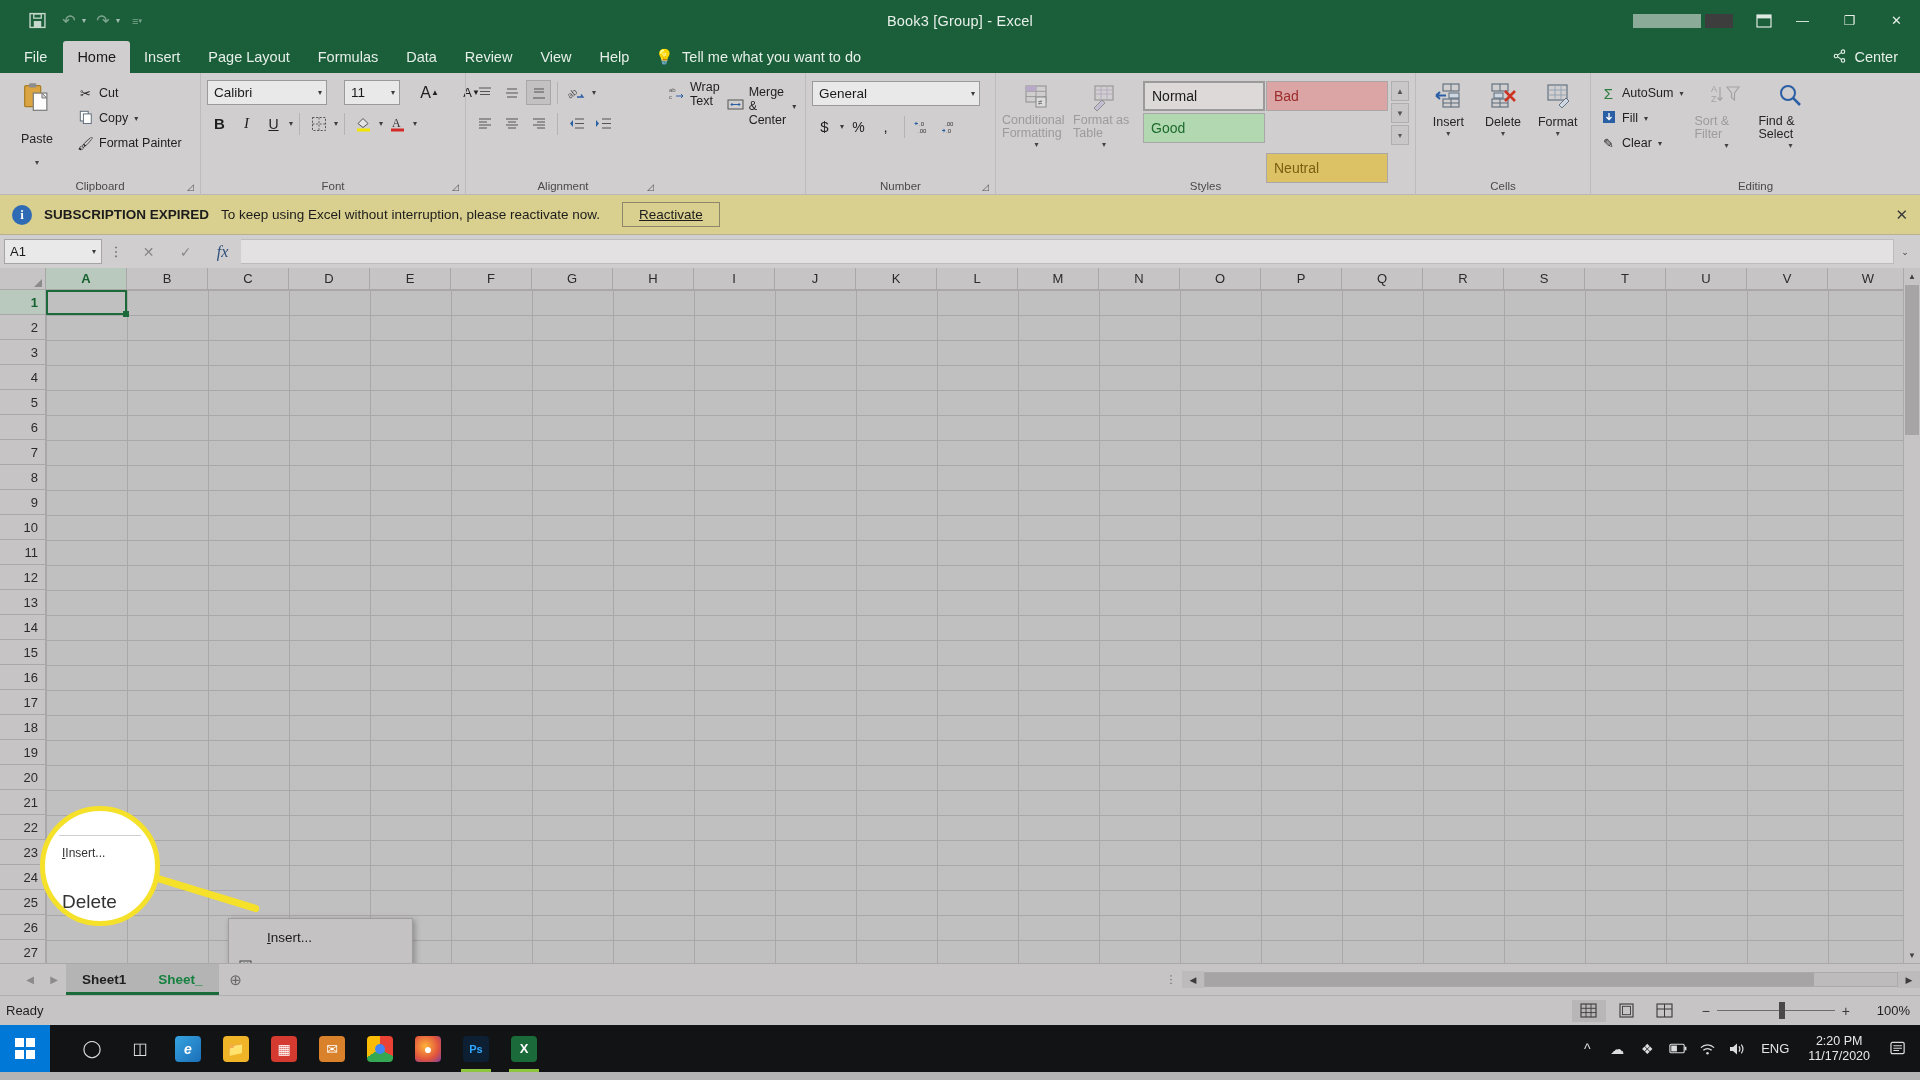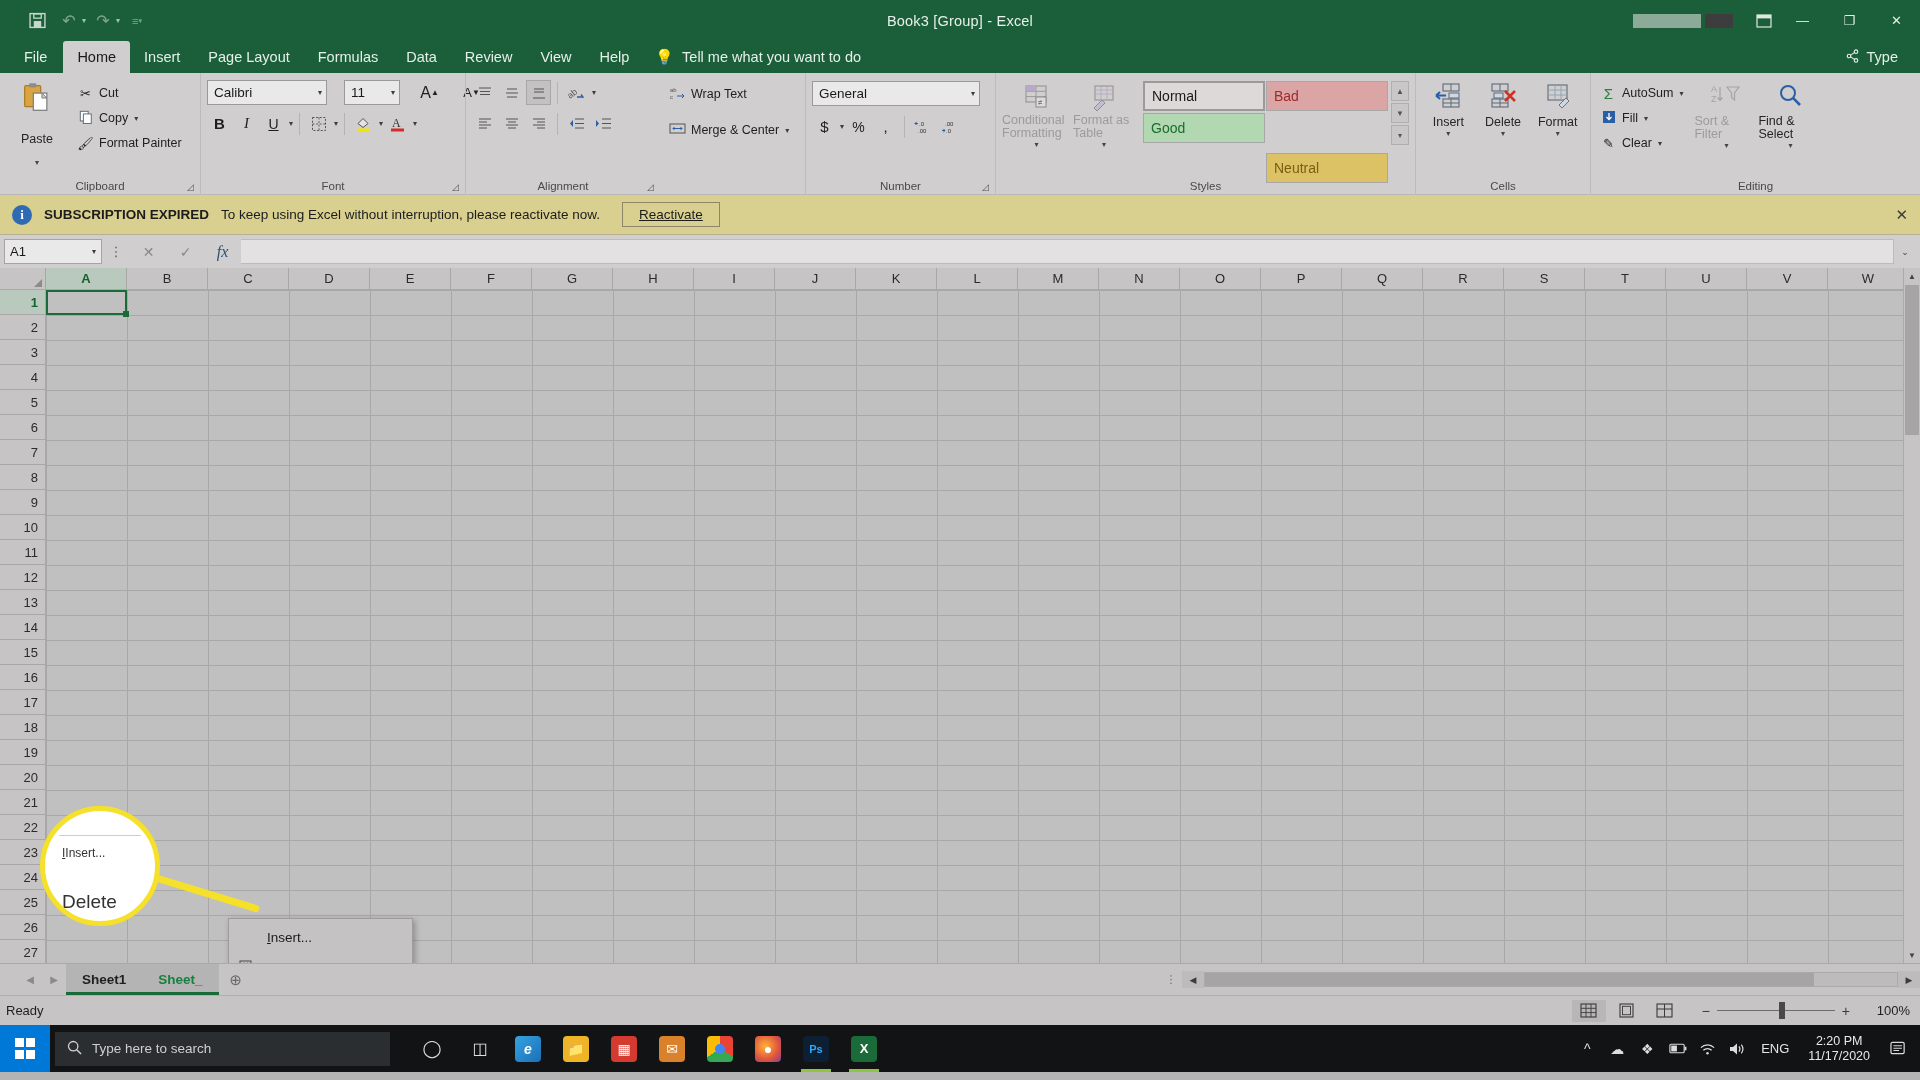--- a/index.html
+++ b/index.html
@@ -290,21 +290,21 @@
     </div>
     <div class="share">
       <span>
         <svg width="15" height="14" viewBox="0 0 16 16">
             <circle cx="12" cy="3" r="2" fill="none" stroke="#e6efe9" stroke-width="1.3"></circle>
             <circle cx="4" cy="8" r="2" fill="none" stroke="#e6efe9" stroke-width="1.3"></circle>
             <circle cx="12" cy="13" r="2" fill="none" stroke="#e6efe9" stroke-width="1.3"></circle>
             <path d="M6 7L10 4.2M6 9L10 11.8" stroke="#e6efe9" stroke-width="1.2" fill="none"></path>
           </svg>
       </span>
-      <span>Type</span>
+      <span>Center</span>
     </div>
   </div>
 
   <div class="ribbon">
 
     <div class="rgroup" style="width:200px;">
       <div class="rgroup-body">
         <div class="bigbtn" style="width:62px;gap:13px;">
           <span class="glyph">
             <svg width="30" height="32" viewBox="0 0 24 26">
@@ -458,21 +458,21 @@
           </div>
         </div>
       </div>
       <div class="rgroup-label">
         <span>Alignment</span>
         <span class="dlg-launch">◿</span>
       </div>
     </div>
 
     <div class="rgroup" style="width:145px; border-left:none;">
-      <div class="rgroup-body" style="flex-direction:column; padding-top:9px;">
+      <div class="rgroup-body" style="flex-direction:row; padding-top:9px;">
         <div class="smallrow">
           <span class="si">
             <svg width="16" height="14" viewBox="0 0 16 14">
                 <text x="0" y="6" font-size="6" fill="#555">ab</text>
                 <text x="0" y="13" font-size="6" fill="#555">c</text>
                 <path d="M7 10h6M12 8l2 2-2 2" stroke="#2b5fa5" stroke-width="1" fill="none"></path>
               </svg>
           </span>
           <span>Wrap Text</span>
         </div>
@@ -857,29 +857,20 @@
 
   <div class="taskbar">
     <div class="startbtn">
       <div class="winlogo">
           <i></i>
           <i></i>
           <i></i>
           <i></i>
         </div>
     </div>
-    <div class="searchbox">
-      <span>
-        <svg width="15" height="15" viewBox="0 0 16 16">
-            <circle cx="6.6" cy="6.6" r="5" fill="none" stroke="#cfcfcf" stroke-width="1.4"></circle>
-            <path d="M10.3 10.3L15 15" stroke="#cfcfcf" stroke-width="1.6"></path>
-          </svg>
-      </span>
-      <span>Type here to search</span>
-    </div>
     <div class="tb-icons">
       <div class="tbi">
           <span style="font-size:17px;color:#e0e0e0;">◯</span>
         </div>
       <div class="tbi">
           <span style="font-size:16px;color:#e0e0e0;">◫</span>
         </div>
       <div class="tbi">
           <span class="sq" style="background:linear-gradient(135deg,#36a3e0,#1b6fb8); font-style:italic; font-weight:bold;">e</span>
         </div>

